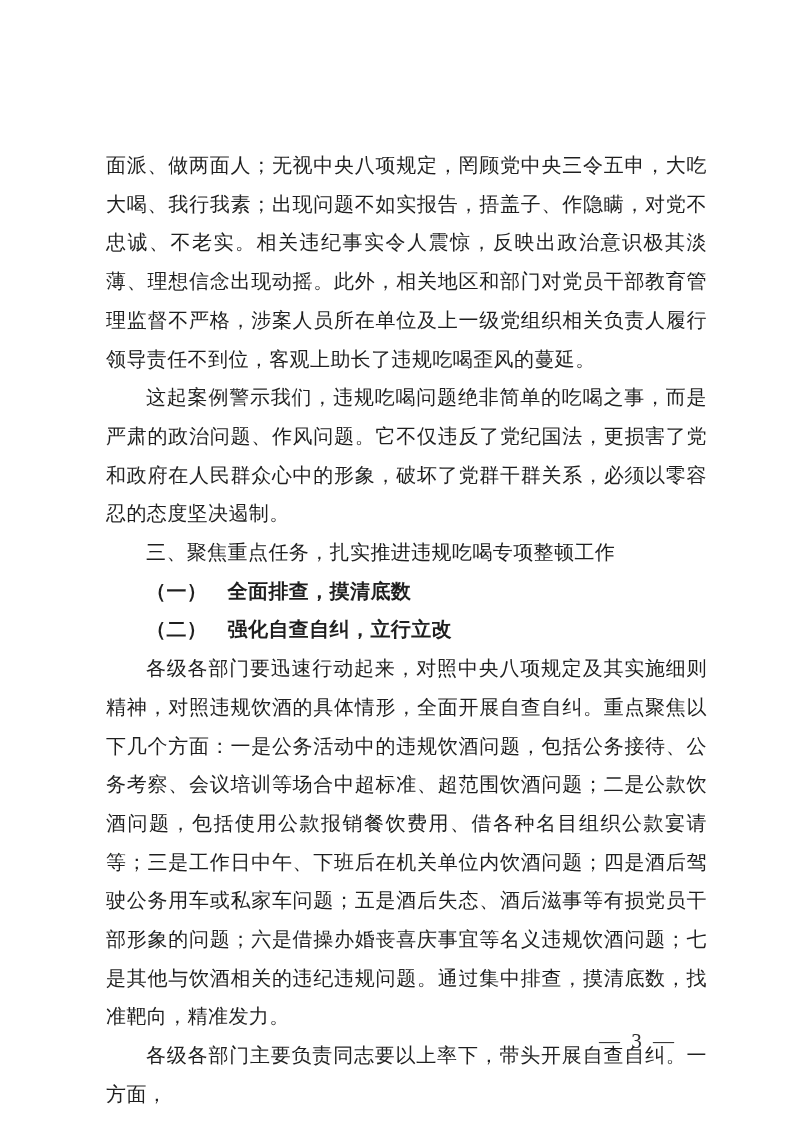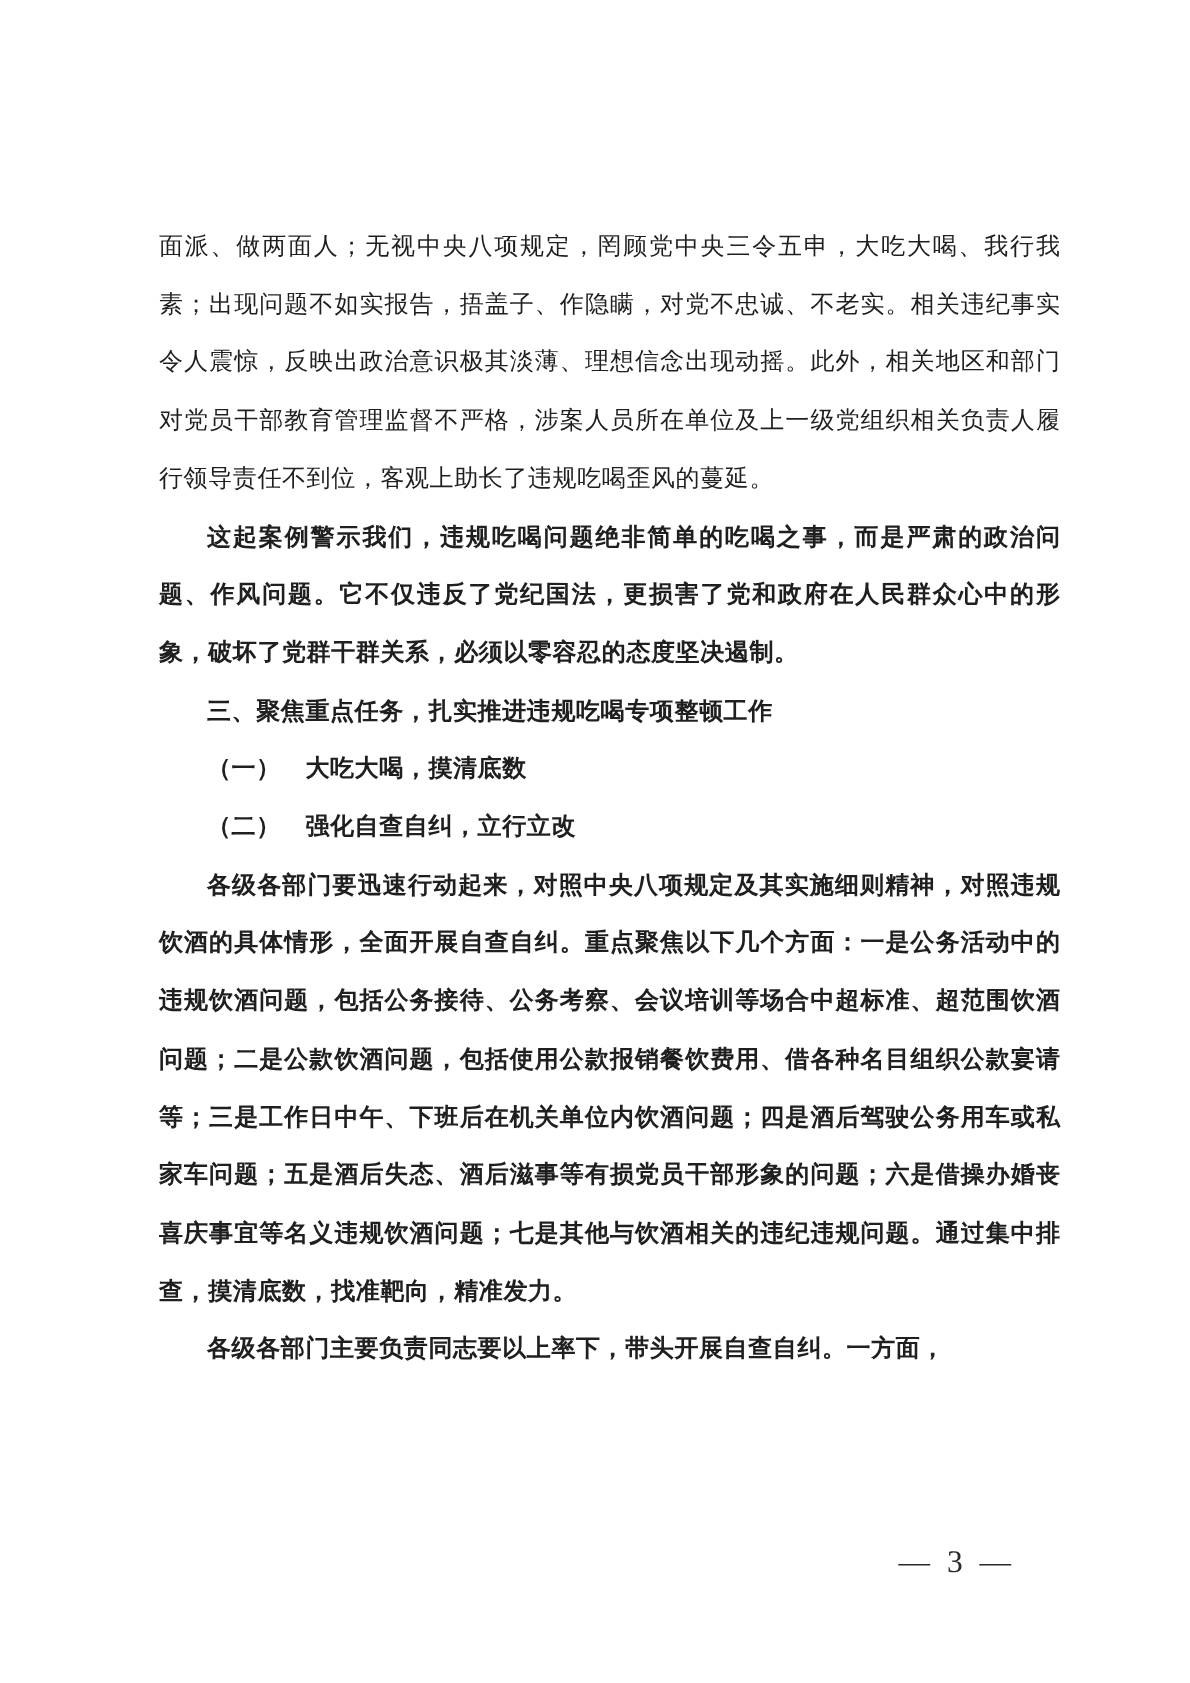--- a/index.html
+++ b/index.html
@@ -17,33 +17,32 @@
     overflow: hidden;
   }
   .text-block {
     position: absolute;
     left: 106px;
     top: 146px;
     width: 601px;
   }
   .text-block p {
     margin: 0;
-    font-size: 16px;
+    font-size: 20px;
     line-height: 38.7px;
     text-align: justify;
     letter-spacing: 0.4px;
     word-break: break-all;
   }
   .indent {
     text-indent: 2em;
-    font-weight: bold;
   }
   .heading-black {
     font-family: "Liberation Sans", sans-serif;
-    font-weight: bold;
+    font-weight: normal;
     letter-spacing: 0.6px;
   }
   .heading-kaiti {
     font-weight: bold;
     letter-spacing: 0.8px;
   }
   .page-footer {
     position: absolute;
     top: 1029px;
     right: 116px;
@@ -60,21 +59,21 @@
 <div class="page">
 
   <div class="text-block">
 
     <p>面派、做两面人；无视中央八项规定，罔顾党中央三令五申，大吃大喝、我行我素；出现问题不如实报告，捂盖子、作隐瞒，对党不忠诚、不老实。相关违纪事实令人震惊，反映出政治意识极其淡薄、理想信念出现动摇。此外，相关地区和部门对党员干部教育管理监督不严格，涉案人员所在单位及上一级党组织相关负责人履行领导责任不到位，客观上助长了违规吃喝歪风的蔓延。</p>
 
     <p class="indent">这起案例警示我们，违规吃喝问题绝非简单的吃喝之事，而是严肃的政治问题、作风问题。它不仅违反了党纪国法，更损害了党和政府在人民群众心中的形象，破坏了党群干群关系，必须以零容忍的态度坚决遏制。</p>
 
     <p class="indent heading-black">三、聚焦重点任务，扎实推进违规吃喝专项整顿工作</p>
 
-    <p class="indent heading-kaiti">（一）　大吃大喝，摸清底数</p>
+    <p class="indent heading-kaiti">（一）　全面排查，摸清底数</p>
 
     <p class="indent heading-kaiti">（二）　强化自查自纠，立行立改</p>
 
     <p class="indent">各级各部门要迅速行动起来，对照中央八项规定及其实施细则精神，对照违规饮酒的具体情形，全面开展自查自纠。重点聚焦以下几个方面：一是公务活动中的违规饮酒问题，包括公务接待、公务考察、会议培训等场合中超标准、超范围饮酒问题；二是公款饮酒问题，包括使用公款报销餐饮费用、借各种名目组织公款宴请等；三是工作日中午、下班后在机关单位内饮酒问题；四是酒后驾驶公务用车或私家车问题；五是酒后失态、酒后滋事等有损党员干部形象的问题；六是借操办婚丧喜庆事宜等名义违规饮酒问题；七是其他与饮酒相关的违纪违规问题。通过集中排查，摸清底数，找准靶向，精准发力。</p>
 
     <p class="indent">各级各部门主要负责同志要以上率下，带头开展自查自纠。一方面，</p>
 
   </div>
 
   <div class="page-footer">— 3 —</div>

